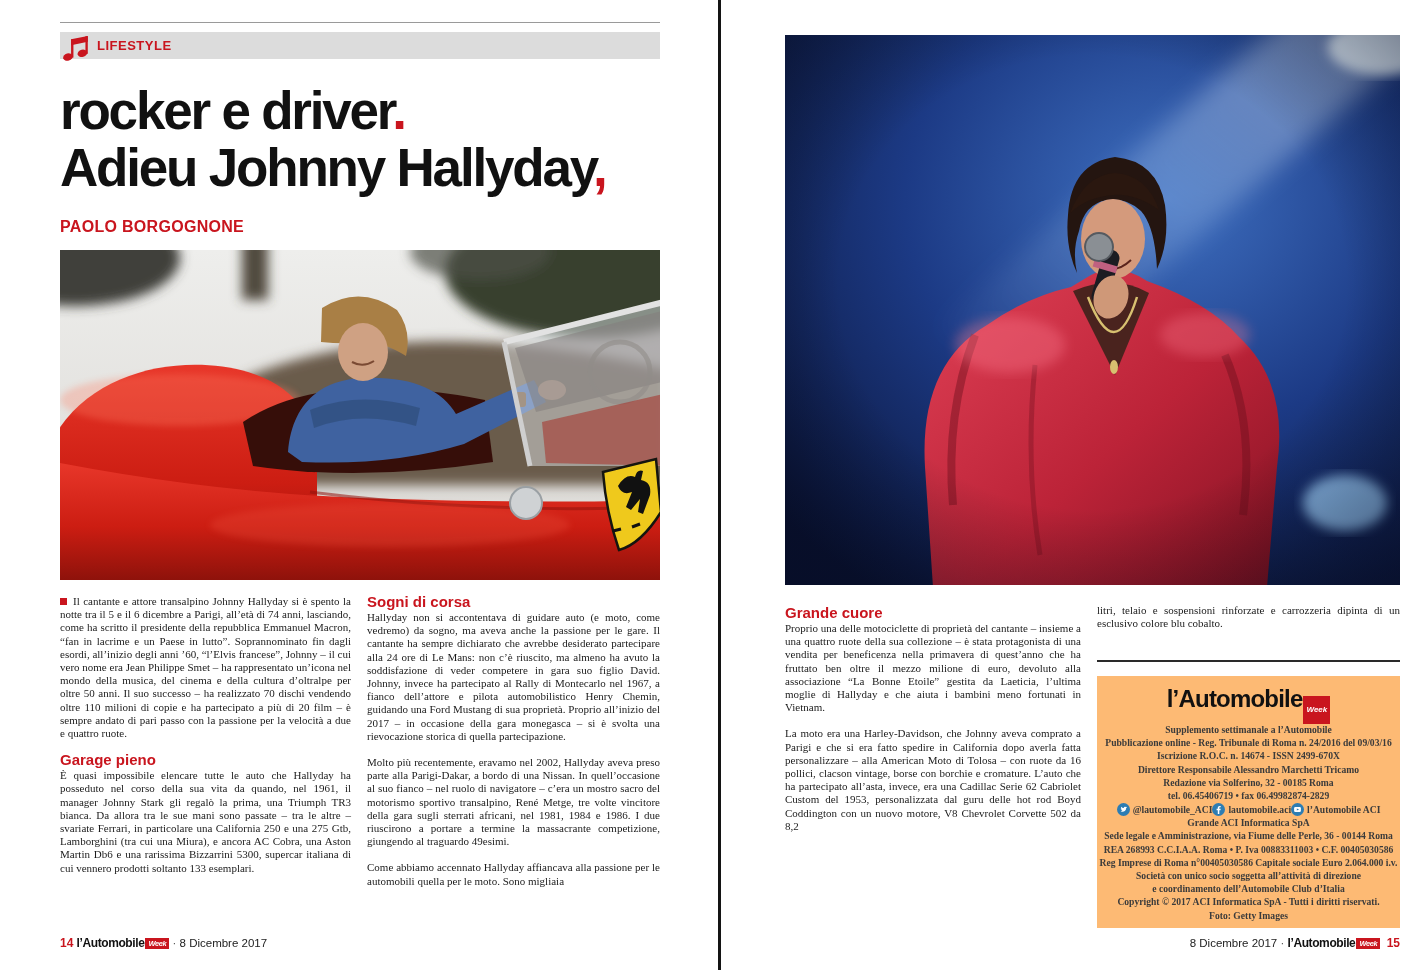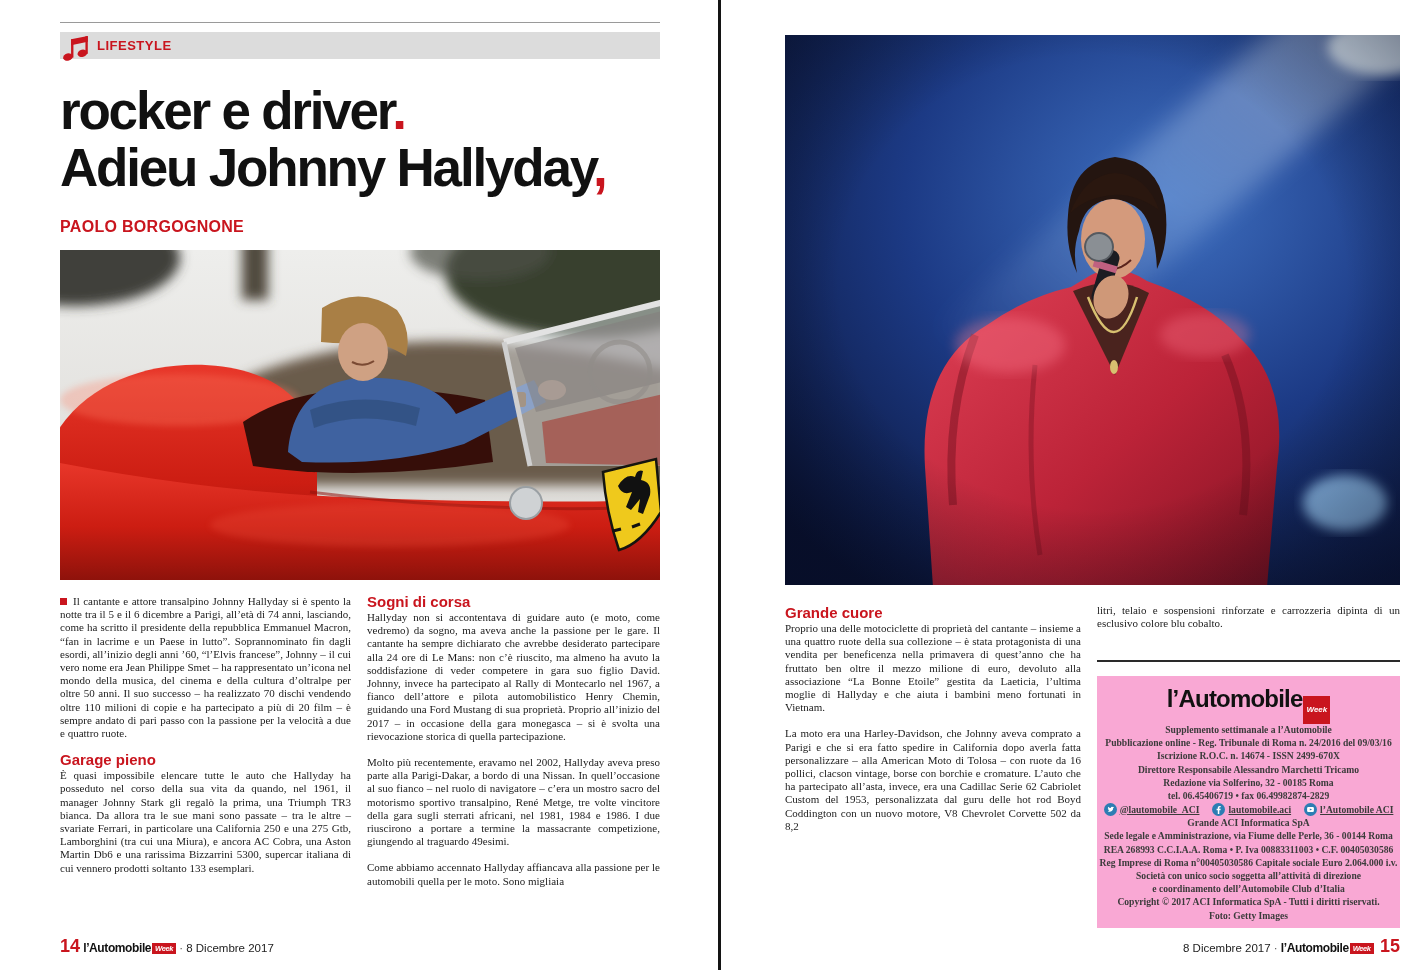--- a/index.html
+++ b/index.html
@@ -40,39 +40,39 @@
 
   .colL1 { left:45px;  top:595px; width:291px; }
   .colL2 { left:352px; top:595px; width:293px; }
 
   .page-right { left:706px; top:0; width:706px; height:970px; }
   .colR1 { left:64px;  top:606px; width:296px; }
   .colR2 { left:376px; top:604px; width:303px; }
   .colR2-rule { left:376px; top:660px; width:303px; height:2px; background:#2a2a2a; }
 
   
-  .colophon { left:376px; top:676px; width:303px; height:252px; background:#f9a8d4;
+  .colophon { left:376px; top:676px; width:303px; height:252px; background:#fdba74;
     text-align:center; padding-top:10px; }
   .colophon-logo { font-size:24px; font-weight:bold; letter-spacing:-0.8px; color:#111;
     line-height:26px; white-space:nowrap; }
   .mag-badge { background:#c9151e; color:#fff; font-style:italic; font-weight:bold;
     padding:1px 3px; margin-left:1px; display:inline-block; }
   .colophon-logo .mag-badge { font-size:8px; position:relative; top:5px; letter-spacing:0; }
   .colophon-lines { margin-top:4px; font-family:"Liberation Serif", serif; font-weight:bold;
     font-size:9.6px; line-height:13.2px; color:#3b3b3b; }
-  .social-row { display:flex; justify-content:center; align-items:center; gap:13px;
-    height:14px; font-family:"Liberation Serif", serif; font-weight:bold; font-size:9.6px; color:#3b3b3b;text-decoration:underline; }
+  .social-row { display:flex; justify-content:center; align-items:center; gap:0;
+    height:14px; font-family:"Liberation Serif", serif; font-weight:bold; font-size:9.6px; color:#3b3b3b; }
   .social-row svg { width:13px; height:13px; }
   .social-item { display:flex; align-items:center; gap:3px; }
 
   
   .footer { top:936px; font-size:11.5px; color:#222; white-space:nowrap; }
   .footer-left { left:45px; }
   .footer-right { right:27px; text-align:right;padding-left:9px; }
-  .pagenum { color:#c9151e; font-weight:bold; font-size:18px; }
+  .pagenum { color:#c9151e; font-weight:bold; font-size:12px; }
   .mag-logo { font-weight:bold; font-size:12px; color:#111; letter-spacing:-0.4px; }
   .footer .mag-badge { font-size:7.5px; position:relative; top:-1px; }
   .footer-sep { color:#555; }
 </style>
 </head>
 <body>
 
 <div id="spread">
 
   <div class="abs top-rule"></div>

